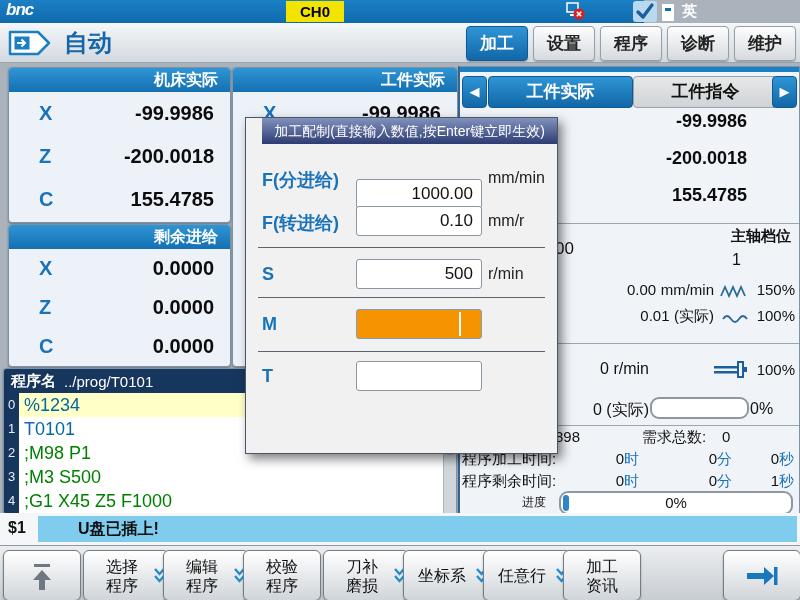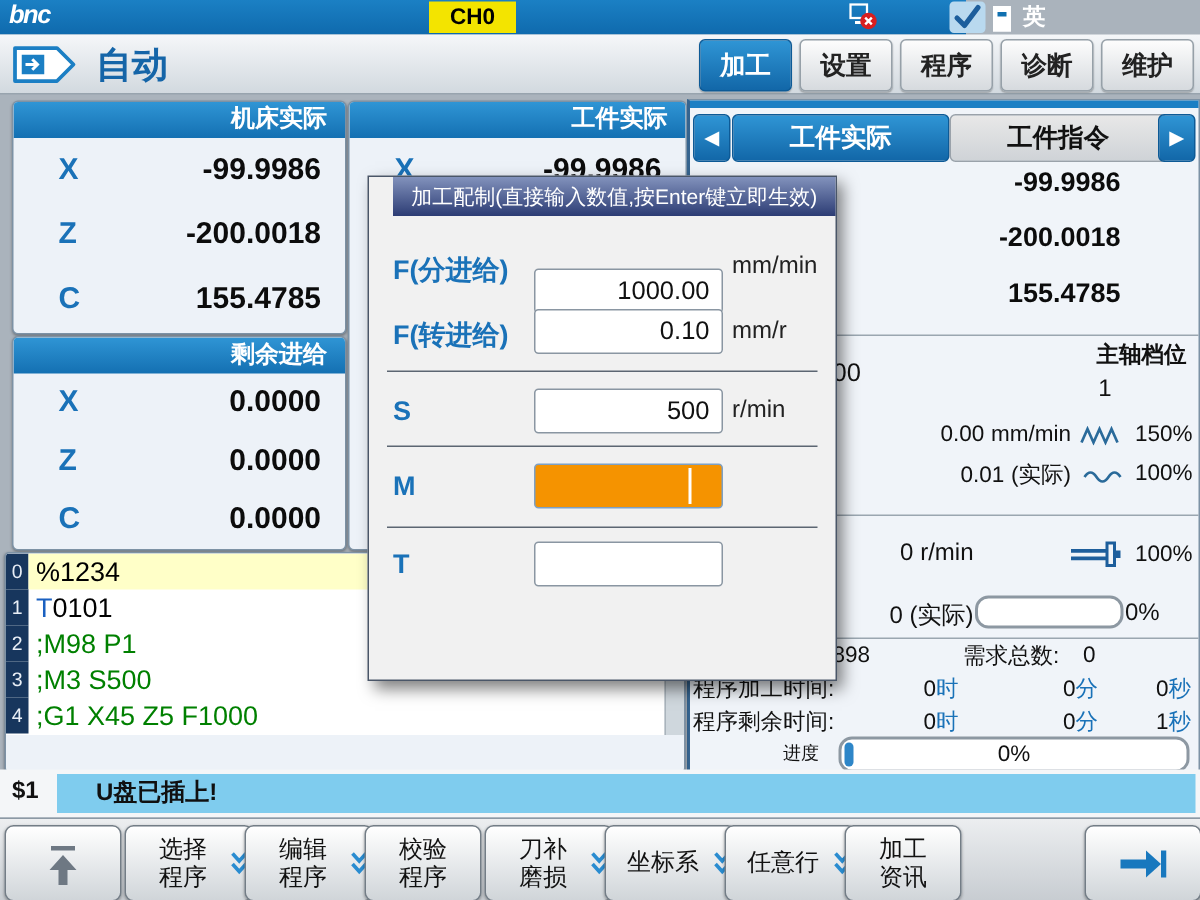--- a/index.html
+++ b/index.html
@@ -31,21 +31,21 @@
   .ax-row{display:flex;align-items:center;justify-content:space-between;padding:0 16px 0 30px;}
   .ax-lab{color:#1a72b8;font-size:20px;font-weight:bold;}
   .ax-val{color:#0c0c0c;font-size:20px;font-weight:bold;}
   
   .prog-hd{height:24px;background:#17365d;color:#fff;display:flex;gap:8px;align-items:center;padding:0 7px;font-size:15px;}
   .prog-body{position:relative;height:121px;background:#fff;}
   .pline{display:flex;height:24px;align-items:center;cursor:default;}
   .ln-num{width:15px;flex:none;align-self:stretch;background:#17365d;color:#e8eef6;font-size:13px;text-align:center;line-height:24px;}
   .ln-text{flex:1;font-size:18px;padding-left:5px;white-space:pre;line-height:24px;}
   .hl{background:#ffffc8;}
-  .c-def{color:#000000}.c-grn{color:#008000}.c-blu{color:#1a60c0}
+  .c-def{color:#0369a1}.c-grn{color:#008000}.c-blu{color:#1a60c0}
   .scrollbar{position:absolute;right:0;top:0;bottom:0;width:12px;background:#cfd7dd;border-left:1px solid #aab4bc;}
   .scroll-thumb{position:absolute;left:1px;right:1px;top:2px;height:58px;background:#eef3f7;border:1px solid #9fb0be;border-radius:3px;}
   
   .rpanel{position:absolute;left:458px;top:66px;width:339px;height:447px;background:#f0f4f9;border:1px solid #7d92a5;border-left:2px solid #35648f;}
   .rp-topstrip{position:absolute;left:0;top:0;right:0;height:5px;background:#1b7fc4;}
   .rp-arrow{position:absolute;top:9px;width:23px;height:30px;background:linear-gradient(#2f95d5,#1267a8);border:1px solid #0d5a96;
             border-radius:4px;color:#fff;font-size:13px;text-align:center;line-height:30px;cursor:pointer;}
   .rp-tab{position:absolute;top:9px;width:143px;height:30px;font-size:17px;font-weight:bold;text-align:center;line-height:30px;border-radius:4px;cursor:pointer;}
   .rp-tab.active{background:linear-gradient(#2f95d5,#1267a8);border:1px solid #0d5a96;color:#fff;}
   .rp-tab.inactive{background:linear-gradient(#e8e8e8,#cfd3d7);border:1px solid #9aa2aa;color:#111;}
@@ -63,21 +63,21 @@
   .dlg-inp{position:absolute;left:110px;width:112px;height:28px;border:1px solid #8a96a2;border-radius:3px;background:#fff;
            font-size:17px;text-align:right;padding:0 8px 0 4px;font-family:inherit;color:#111;box-sizing:content-box;}
   .dlg-inp.orange{background:#f59300;border-color:#7da0c4;}
   .dlg-unit{position:absolute;left:242px;font-size:16px;color:#222;}
   .dlg-sep{position:absolute;left:12px;right:12px;height:1px;background:#5c6672;}
   .cursor{position:absolute;left:213px;width:2px;height:24px;background:#fff;z-index:51;}
   
   .statusbar{position:absolute;left:0;top:513px;width:800px;height:32px;background:#f4f6f8;}
   .st-ch{position:absolute;left:8px;top:6px;font-size:16px;font-weight:bold;color:#111;}
   .st-strip{position:absolute;left:38px;right:3px;top:3px;height:26px;background:#7fccee;font-size:16px;font-weight:bold;
-            color:#101010;line-height:26px;padding-left:26px;}
+            color:#101010;line-height:26px;padding-left:40px;}
   .bottombar{position:absolute;left:0;top:545px;width:800px;height:55px;background:linear-gradient(#eceef0,#c7ccd1);border-top:1px solid #8c99a5;}
   .bbtn{position:absolute;top:4px;width:76px;height:49px;background:linear-gradient(#ffffff,#d0d5d9);border:1px solid #737d86;
         border-radius:6px;box-shadow:0 1px 2px rgba(0,0,0,.3), inset 0 1px 0 #fff;cursor:pointer;
         font-size:16px;color:#111;text-align:center;display:flex;align-items:center;justify-content:center;}
   .blabel{white-space:pre-line;line-height:19px;}
   .chev{position:absolute;right:2px;top:50%;margin-top:-9px;}
 </style>
 </head>
 <body>
 
@@ -240,20 +240,24 @@
     <span class="sm" style="position:absolute;right:5px;top:405px;"><span>1</span><span class="blue-lab">秒</span></span>
 
     <span class="sm blue-lab" style="position:absolute;left:62px;top:427px;font-size:12px;">进度</span>
     <div class="pbar" style="left:99px;top:424px;width:230px;height:20px;">
       <div style="position:absolute;left:2px;top:2px;bottom:2px;width:6px;background:#2e86c8;border-radius:3px;"></div>
       <div style="position:absolute;left:0;right:0;top:1px;text-align:center;font-size:15px;color:#111;">0%</div>
     </div>
   </div>
 
   <div class="panel" style="left:3px;top:368px;width:452px;height:145px;border-radius:3px;">
+    <div class="prog-hd">
+      <span style="font-weight:bold;">程序名</span>
+      <span>../prog/T0101</span>
+    </div>
     <div class="prog-body">
       <div class="pline">
         <span class="ln-num">0</span>
         <span class="ln-text hl c-def">%1234</span>
       </div>
       <div class="pline">
         <span class="ln-num">1</span>
         <span class="ln-text"><span class="c-blu">T</span><span class="c-def">0101</span></span>
       </div>
       <div class="pline">

